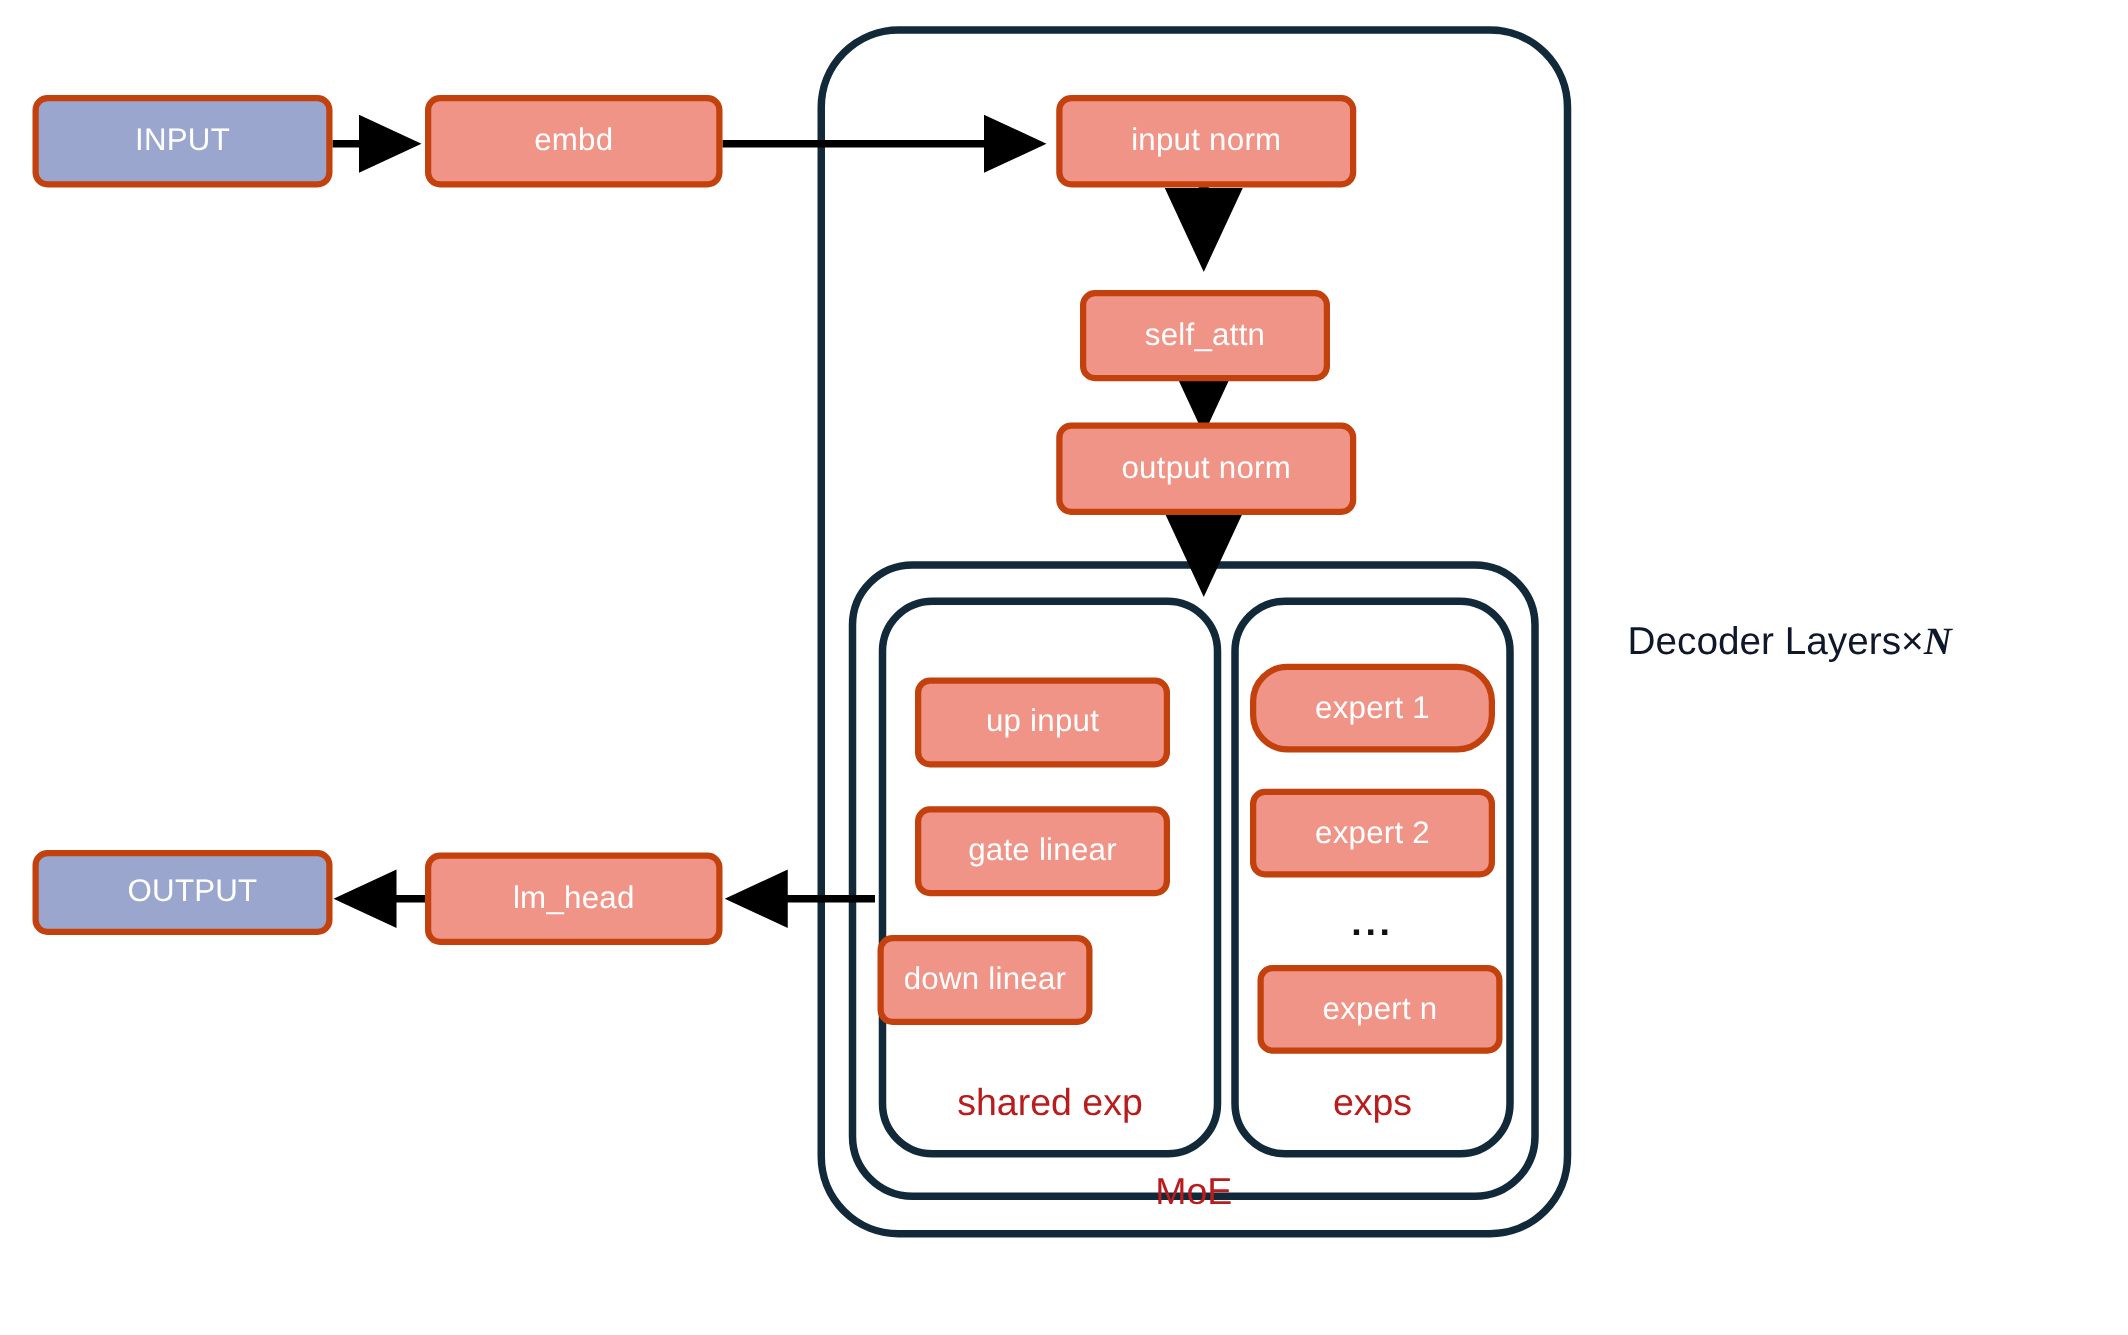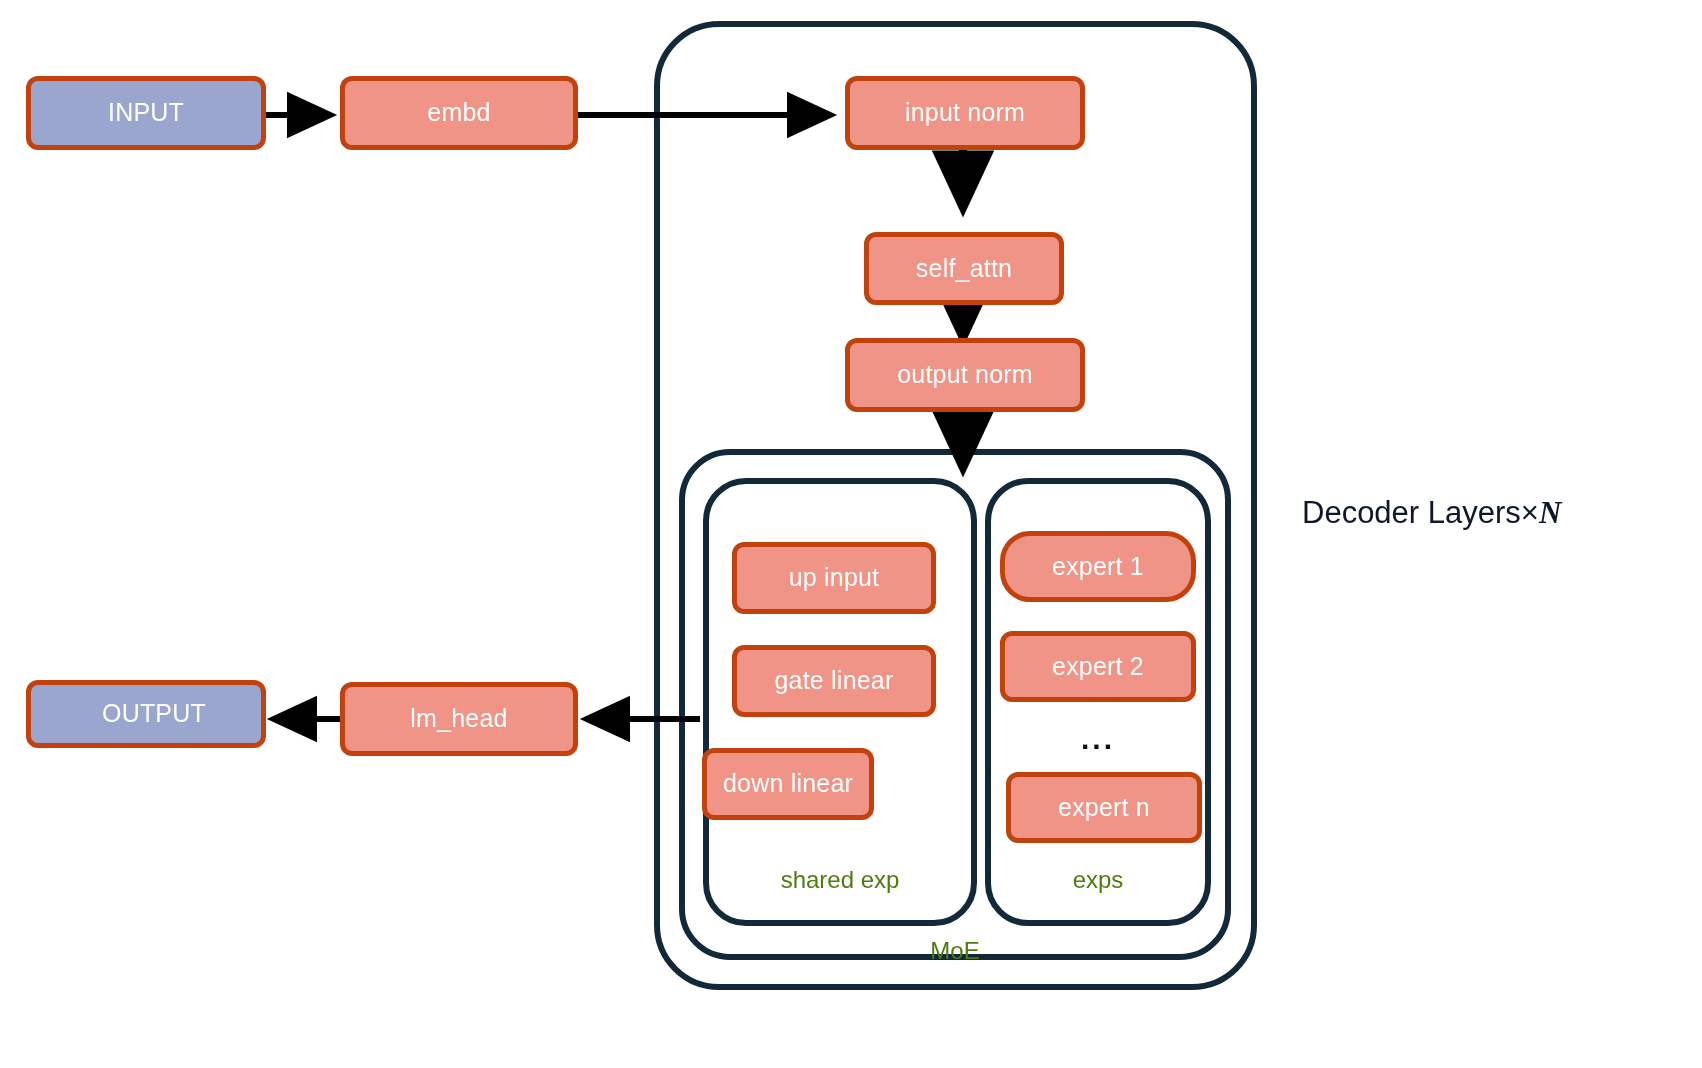--- a/index.html
+++ b/index.html
@@ -38,22 +38,22 @@
     line-height: 1.1;
     letter-spacing: 0.2px;
     text-align: center;
     white-space: nowrap;
   }
   .node.salmon { background: #ef9487; }
   .node.blue   { background: #9ba6cf; }
 
   .group-label {
     position: absolute;
-    color: #4d7c0f;
-    font-size: 24px;
+    color: #b91c1c;
+    font-size: 30px;
     text-align: center;
     white-space: nowrap;
   }
   .side-label {
     position: absolute;
     color: #0f172a;
     font-size: 31px;
     white-space: nowrap;
   }
   .side-label .nvar {

